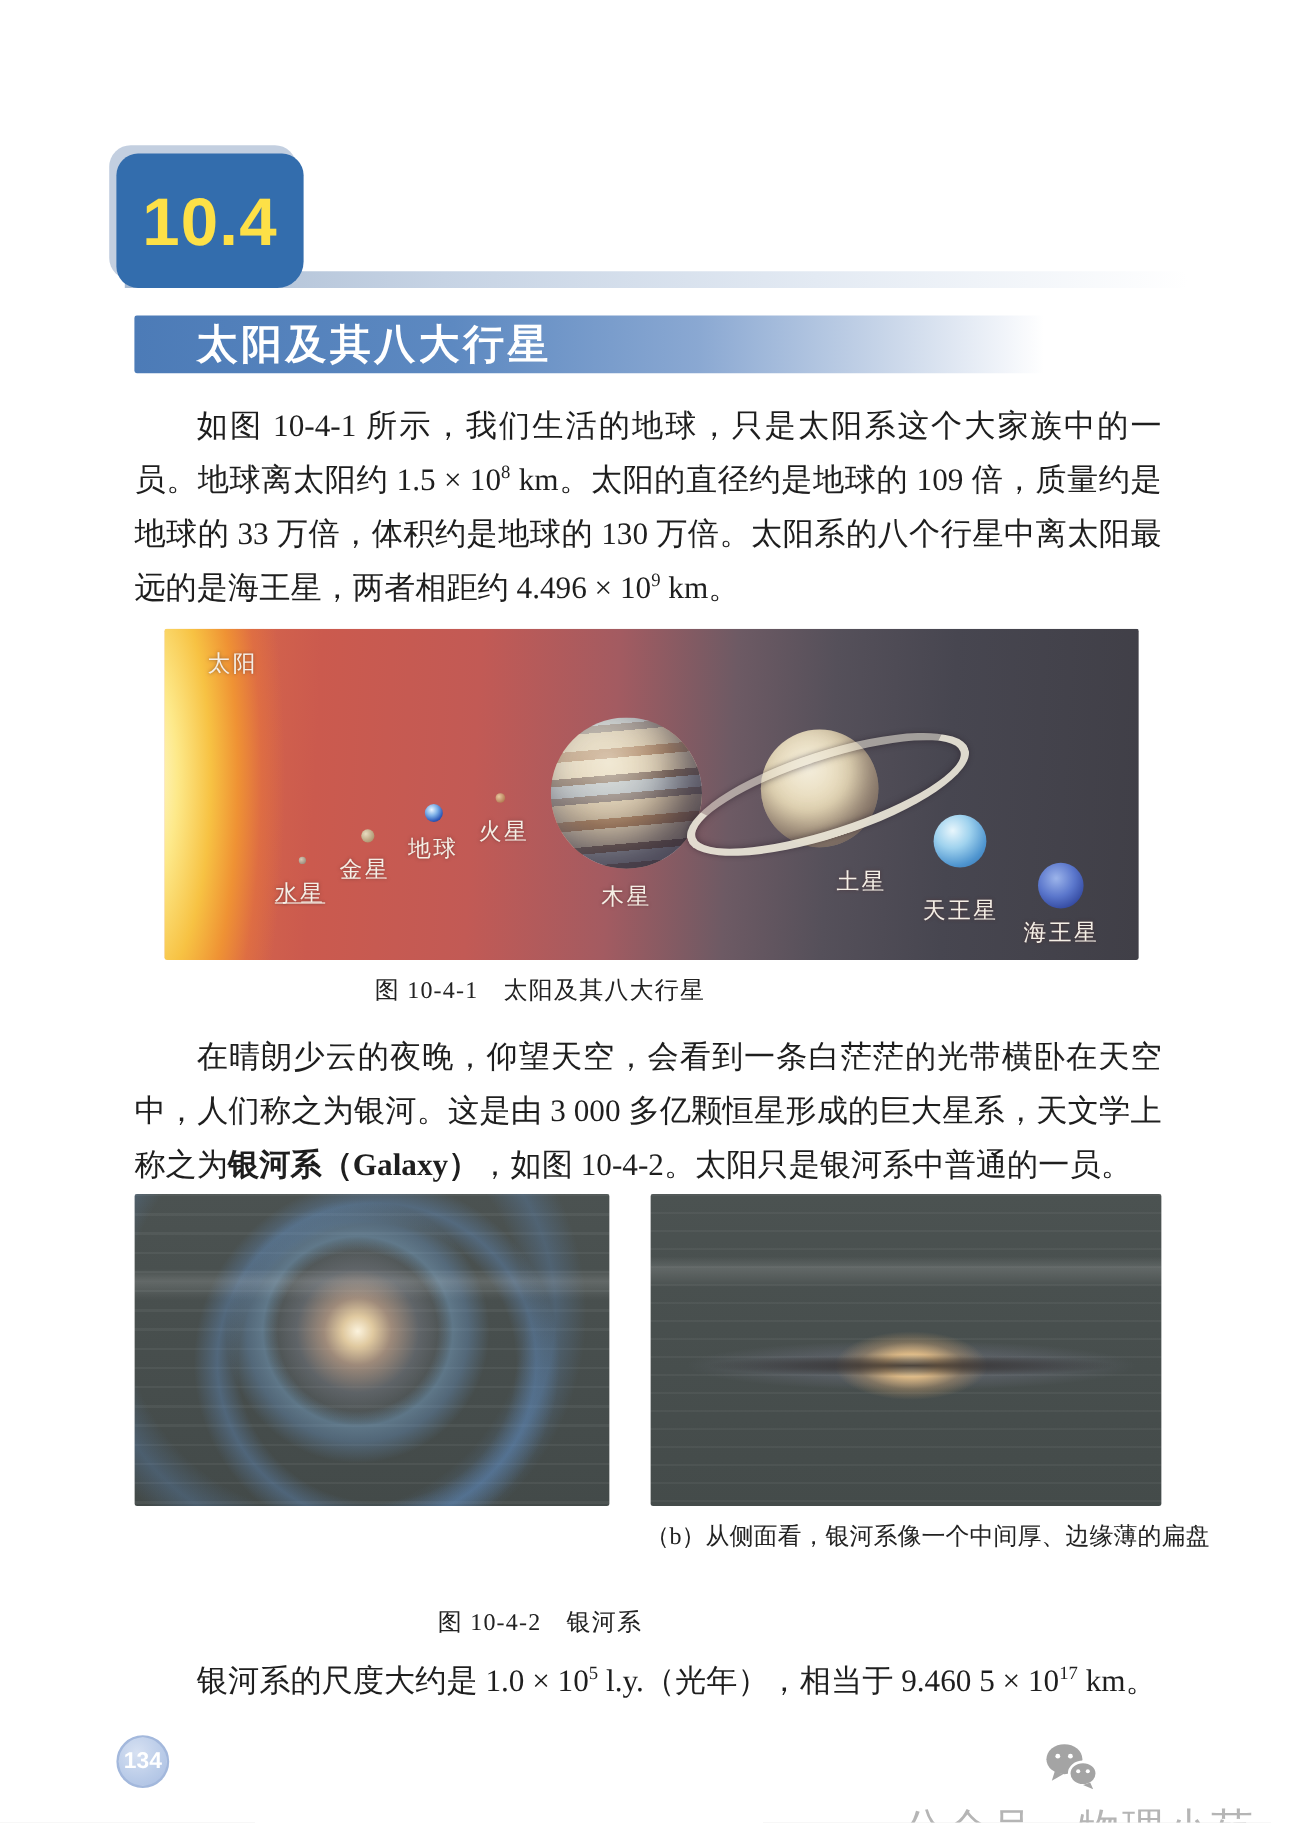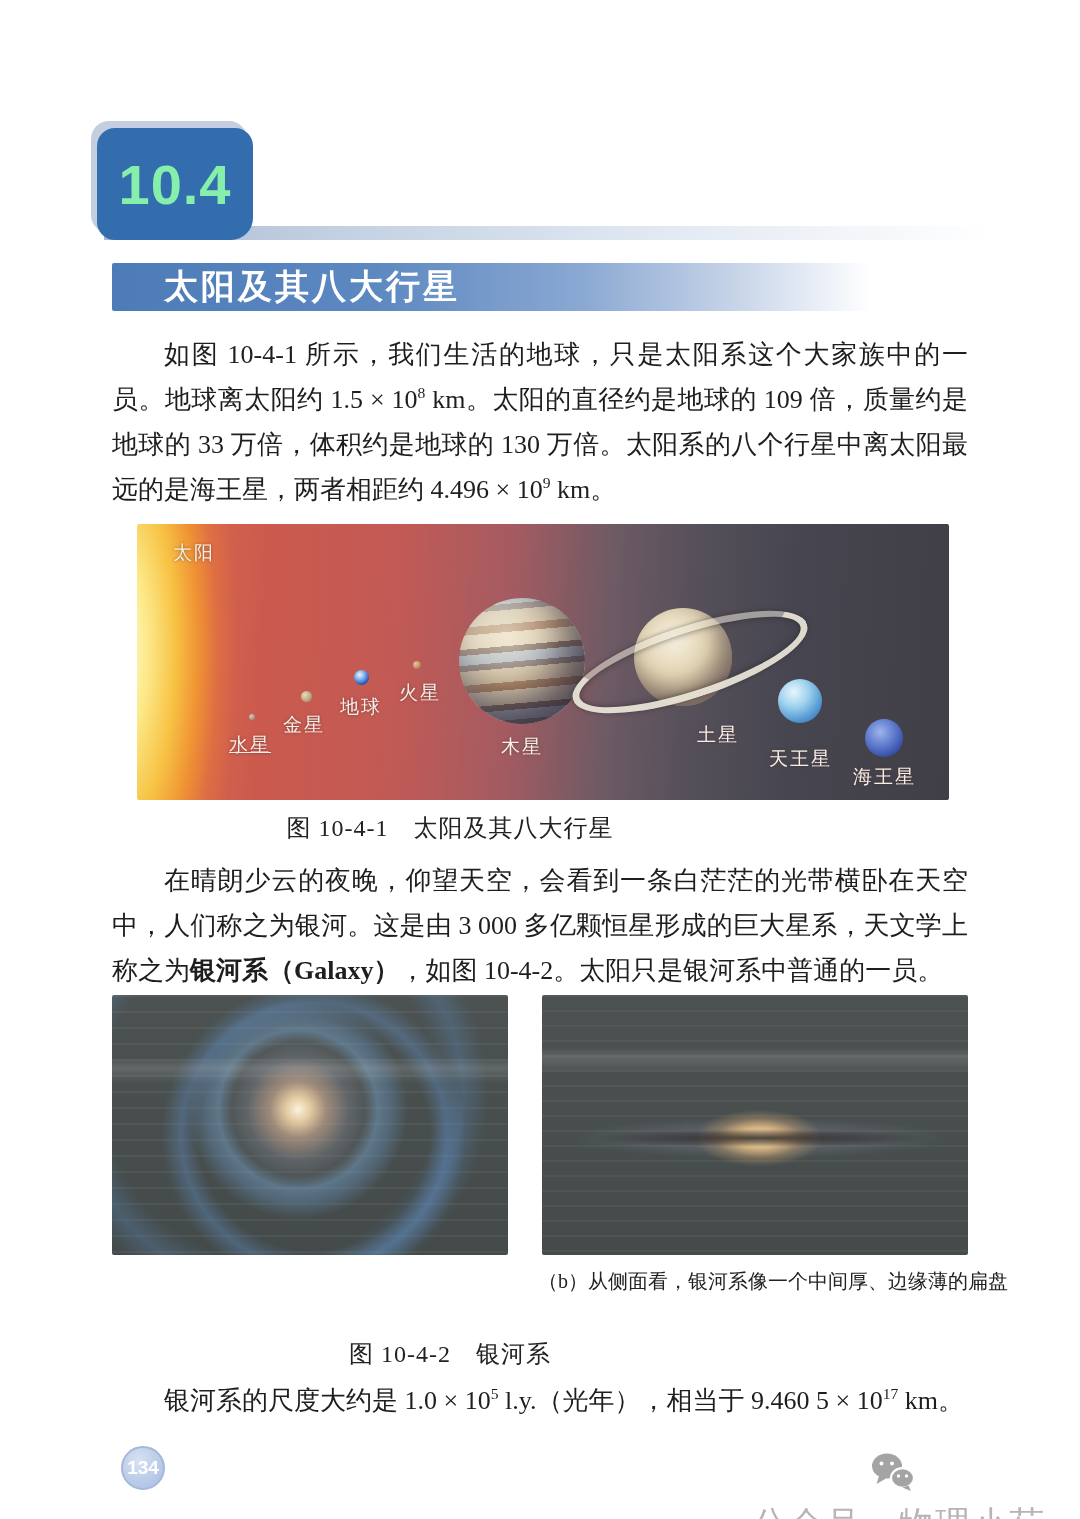--- a/index.html
+++ b/index.html
@@ -13,21 +13,21 @@
     position:absolute; left:104px; top:226px; width:886px; height:14px;
     background:linear-gradient(90deg,#a9bbd2 0%,#c6d3e4 30%,#e3eaf3 65%,#ffffff 100%);
     border-radius:0 6px 6px 0;
   }
   .hdr-box{
     position:absolute; left:97px; top:128px; width:156px; height:112px;
     background:#336dad; border-radius:18px 18px 22px 18px;
     box-shadow:-6px -7px 0 0 #c3cfe0;
     display:flex; align-items:center; justify-content:center;
     font-family:"Liberation Sans","DejaVu Sans",sans-serif;
-    font-weight:bold; font-size:56px; color:#86efac; letter-spacing:1px;
+    font-weight:bold; font-size:56px; color:#fde047; letter-spacing:1px;
   }
   .hdr-title{
     position:absolute; left:287px; top:148px;
     font-family:"Liberation Sans","DejaVu Sans",sans-serif;
     font-weight:bold; font-size:48px; color:#3a6fb5; letter-spacing:4px;
   }
   .banner{
     position:absolute; left:112px; top:263px; width:758px; height:48px;
     background:linear-gradient(90deg,#4c7bb7 0%,#5d89c1 35%,#8aa8d2 62%,#c6d4e8 82%,#f2f5fa 96%,#ffffff 100%);
     display:flex; align-items:center;
@@ -84,21 +84,21 @@
     border-top-color:rgba(235,230,216,0.55);
     transform:rotate(-18deg);
     box-shadow:0 0 4px rgba(40,30,40,0.5), inset 0 0 6px rgba(40,30,40,0.6);
     background:transparent;}
   .pl-uranus{left:641px; top:155px; width:44px; height:44px;
     background:radial-gradient(circle at 36% 30%, #e8f6fc 0%, #9fd2ee 35%, #4f95cf 70%, #2f6aa8 100%);}
   .pl-neptune{left:728px; top:195px; width:38px; height:38px;
     background:radial-gradient(circle at 40% 34%, #9cb4ea 0%, #5b77cc 45%, #31479e 80%, #222e6e 100%);}
   .fig-caption{
     position:absolute; left:0; width:900px; text-align:center;
-    font-size:24px; color:#222; letter-spacing:1px;
+    font-size:20px; color:#222; letter-spacing:1px;
   }
   .cap1{top:812px;}
   .cap2{top:1338px;}
   
   .gal{
     position:absolute; top:995px; height:260px; border-radius:2px;
     background-color:#474e4d; overflow:hidden;
   }
   .gal-a{
     left:112px; width:396px;
@@ -127,21 +127,21 @@
   }
   .subcap-a{left:112px; width:428px;}
   .subcap-b{left:538px; width:450px;}
   
   .page-num{
     position:absolute; left:97px; top:1446px; width:44px; height:44px; border-radius:50%;
     background:radial-gradient(circle at 38% 32%, #d7e1f2 0%, #b9cbe8 60%, #a9bde2 100%);
     border:2px solid #a3b8dc; box-sizing:border-box;
     display:flex; align-items:center; justify-content:center;
     font-family:"Liberation Sans","DejaVu Sans",sans-serif;
-    font-size:19px; font-weight:bold; color:#ffffff;margin-left:24px;
+    font-size:19px; font-weight:bold; color:#ffffff;
   }
   .watermark{
     position:absolute; left:752px; top:1452px; display:flex; align-items:center;
     color:#b5b5b5; font-family:Liberation Serif, serif;
     font-size:35px; letter-spacing:2px;flex-direction:column;
   }
   .watermark .wm-icon{margin-right:12px; display:block;}
 </style>
 </head>
 <body>

